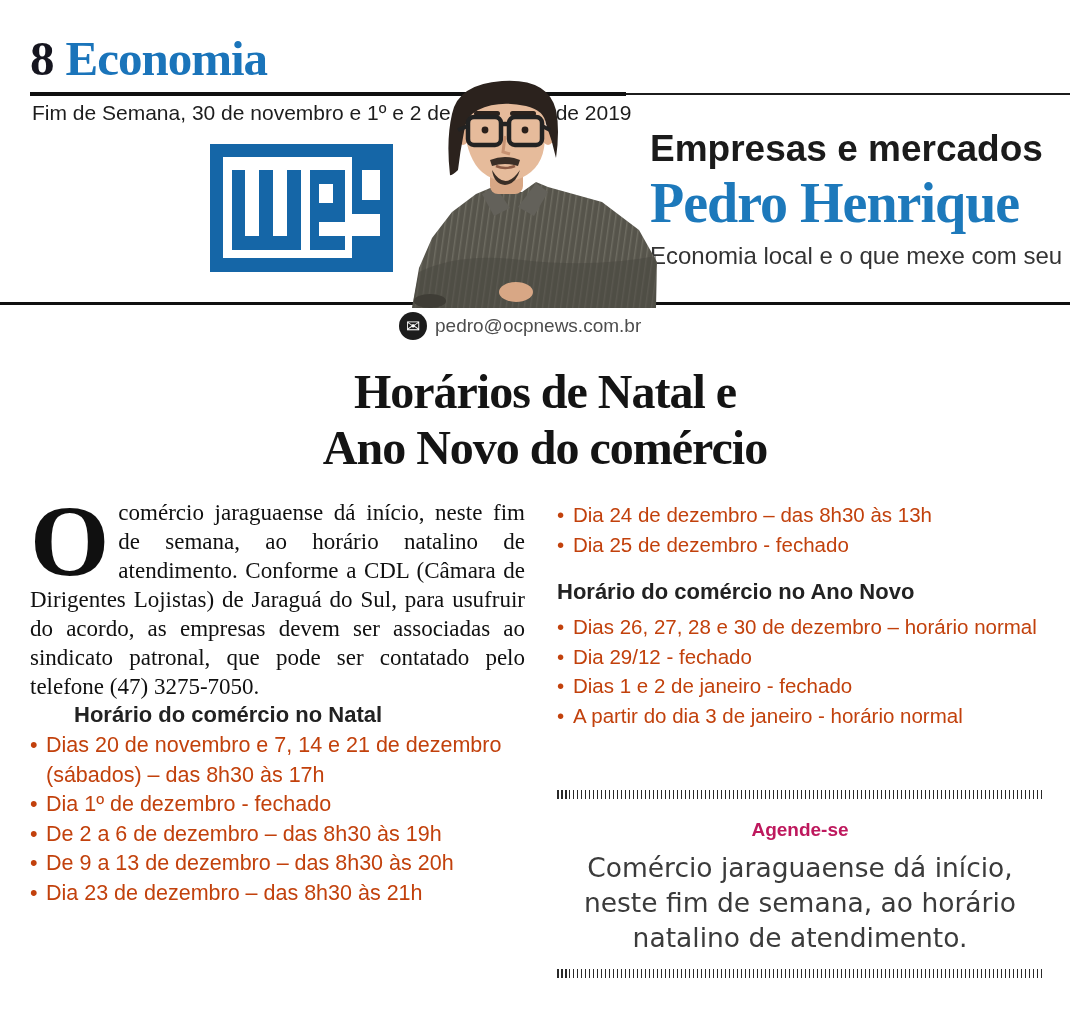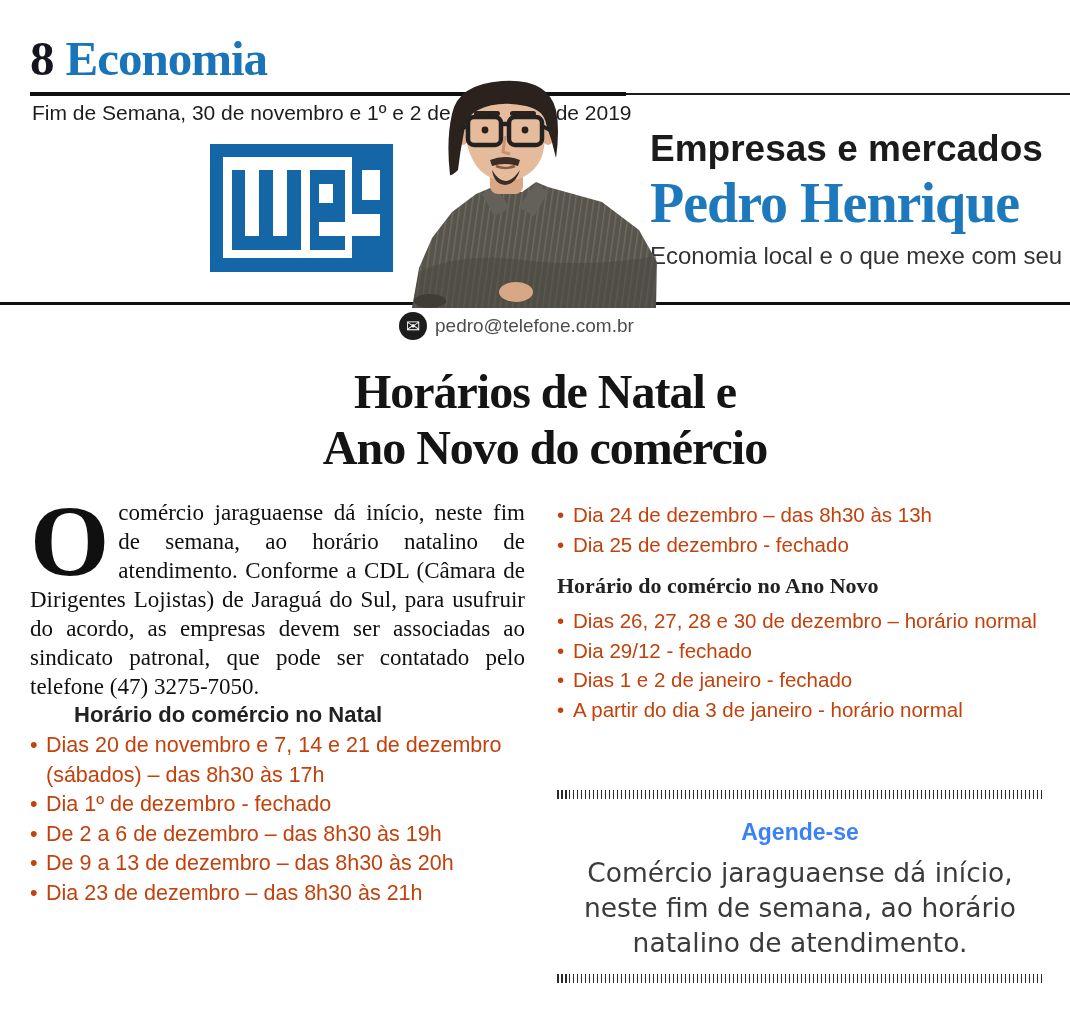--- a/index.html
+++ b/index.html
@@ -43,27 +43,27 @@
 
   .list-head{font-size:22px;font-weight:bold;color:#222222;}
   .nl-head{left:30px;top:702px;margin-left:44px;}
   .hours-list{margin:0;padding:0;list-style:none;font-size:21.5px;line-height:29.5px;color:#c2410c;}
   .hours-list li{padding-left:16px;position:relative;}
   .hours-list li::before{content:"\2022";position:absolute;left:0;top:0;}
   .nl-list{left:30px;top:731px;width:496px;}
 
   .right-col{left:557px;top:500px;width:512px;}
   .right-col .hours-list{font-size:20.5px;line-height:29.5px;}
-  .an-head{margin-top:14px;margin-bottom:7px;font-family:Liberation Serif, serif;}
+  .an-head{margin-top:20px;margin-bottom:7px;}
 
   
   .agenda{left:557px;top:790px;width:486px;}
   .tick-rule{height:9px;background:repeating-linear-gradient(to right,#2a2a2a 0px,#2a2a2a 1.5px,
              transparent 1.5px,transparent 4px);}
-  .agenda-head{text-align:center;font-size:23px;font-weight:bold;color:#3b82f6;margin-top:20px;}
+  .agenda-head{text-align:center;font-size:19px;font-weight:bold;color:#be185d;margin-top:20px;}
   .agenda-text{text-align:center;font-family:"DejaVu Sans",sans-serif;font-size:26.5px;
                line-height:35px;color:#3b3b3b;margin-top:9px;}
   .agenda .tick-bottom{margin-top:14px;}
 </style>
 </head>
 <body>
 
 <div class="abs section-title">
   <span class="section-num">8</span><span class="section-name">Economia</span>
 </div>
@@ -140,21 +140,21 @@
 
     <path d="M92,80 Q107,74 122,80 L120,86 Q107,82 94,86 Z" fill="#3a2e26"></path>
     <path d="M94,90 Q107,112 122,90 Q118,104 107,105 Q96,104 94,90 Z" fill="#3a2e26"></path>
 
     <path d="M98,86 Q107,90 117,86" fill="none" stroke="#8c5b45" stroke-width="2.5"></path>
   </svg>
 </div>
 
 <div class="abs email-row">
   <span class="email-icon">✉</span>
-  <span class="email-text">pedro@telefone.com.br</span>
+  <span class="email-text">pedro@ocpnews.com.br</span>
 </div>
 
 <div class="abs headline">
   <div>Horários de Natal e</div>
   <div>Ano Novo do comércio</div>
 </div>
 
 <p class="abs intro" style="margin:0;">
   <span class="dropcap">O</span><span>comércio jaraguaense dá início, neste fim de semana, ao horário natalino de atendimento. Conforme a CDL (Câmara de Dirigentes Lojistas) de Jaraguá do Sul, para usufruir do acordo, as empresas devem ser associadas ao sindicato patronal, que pode ser contatado pelo telefone (47) 3275-7050.</span>
 </p>

